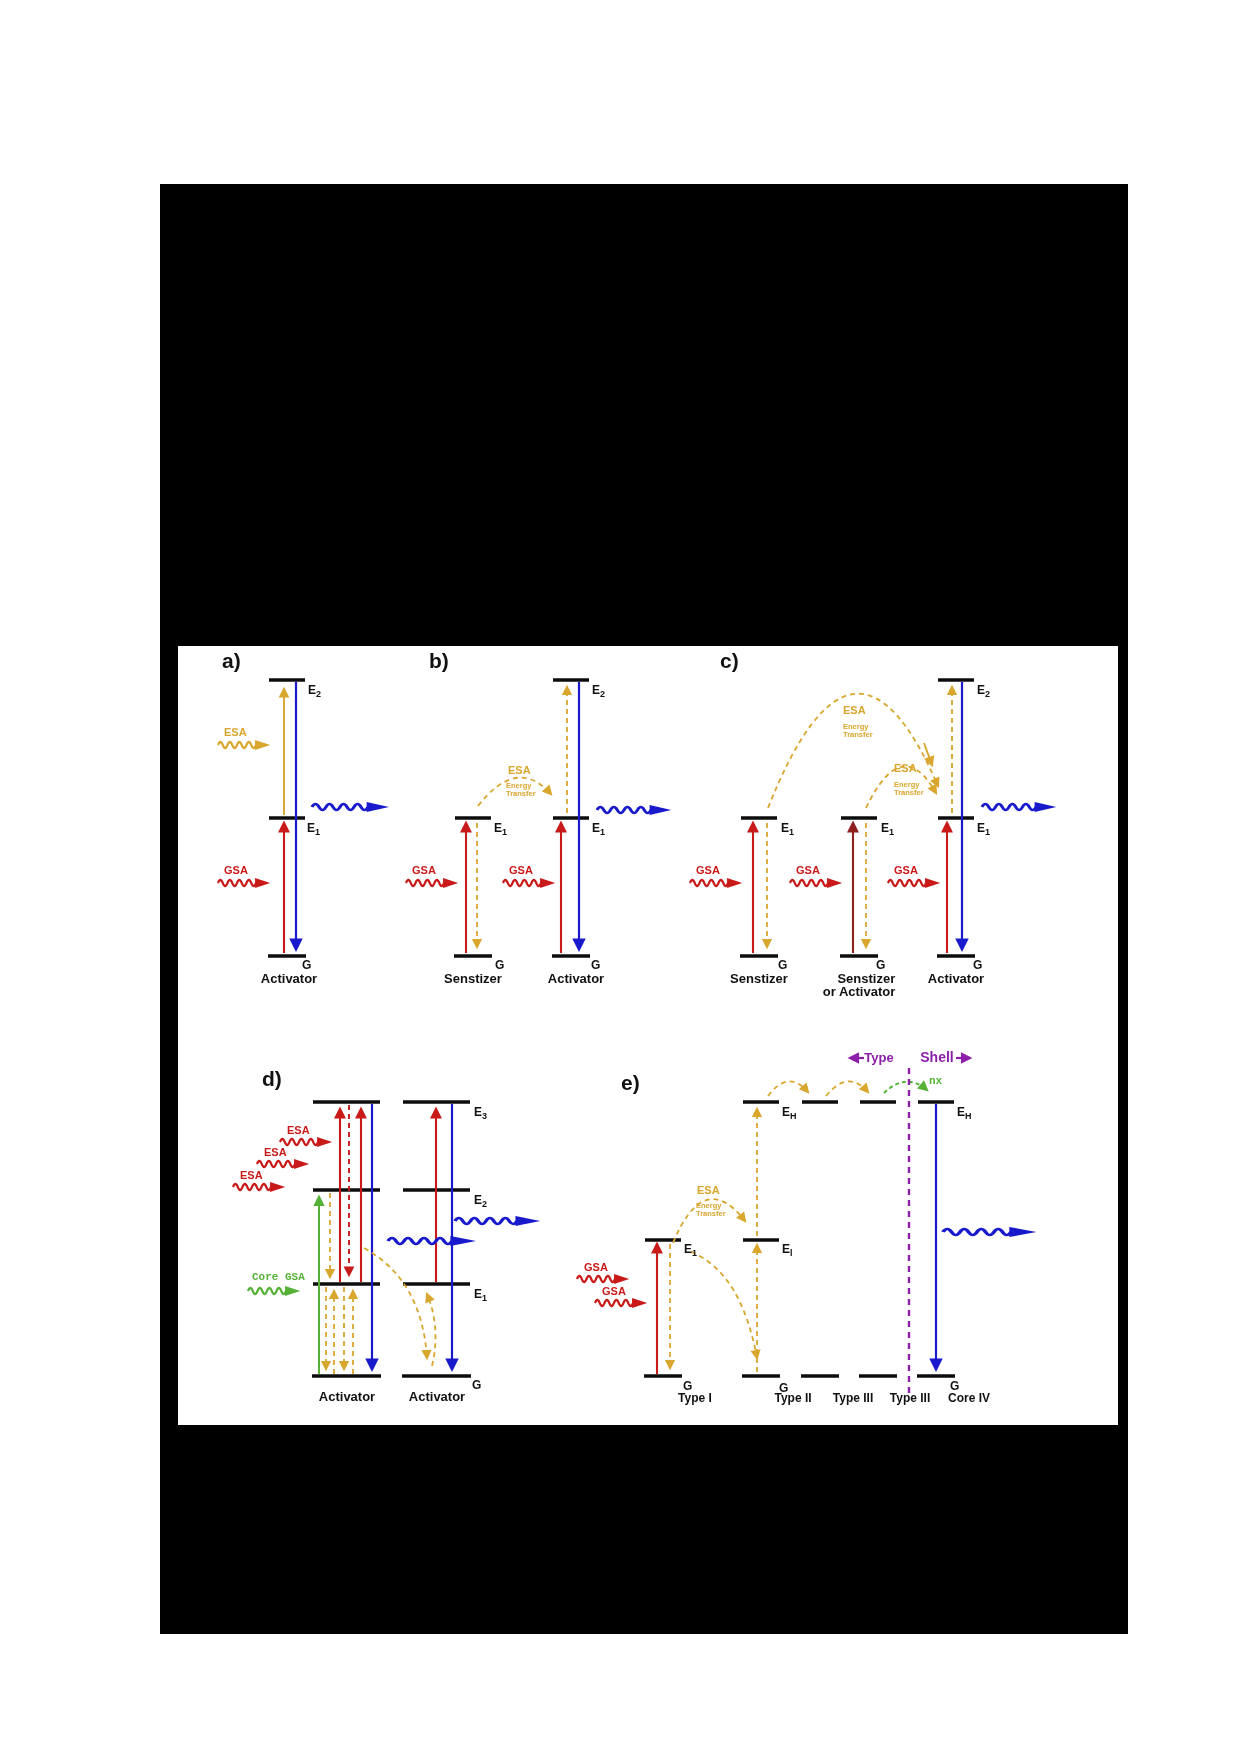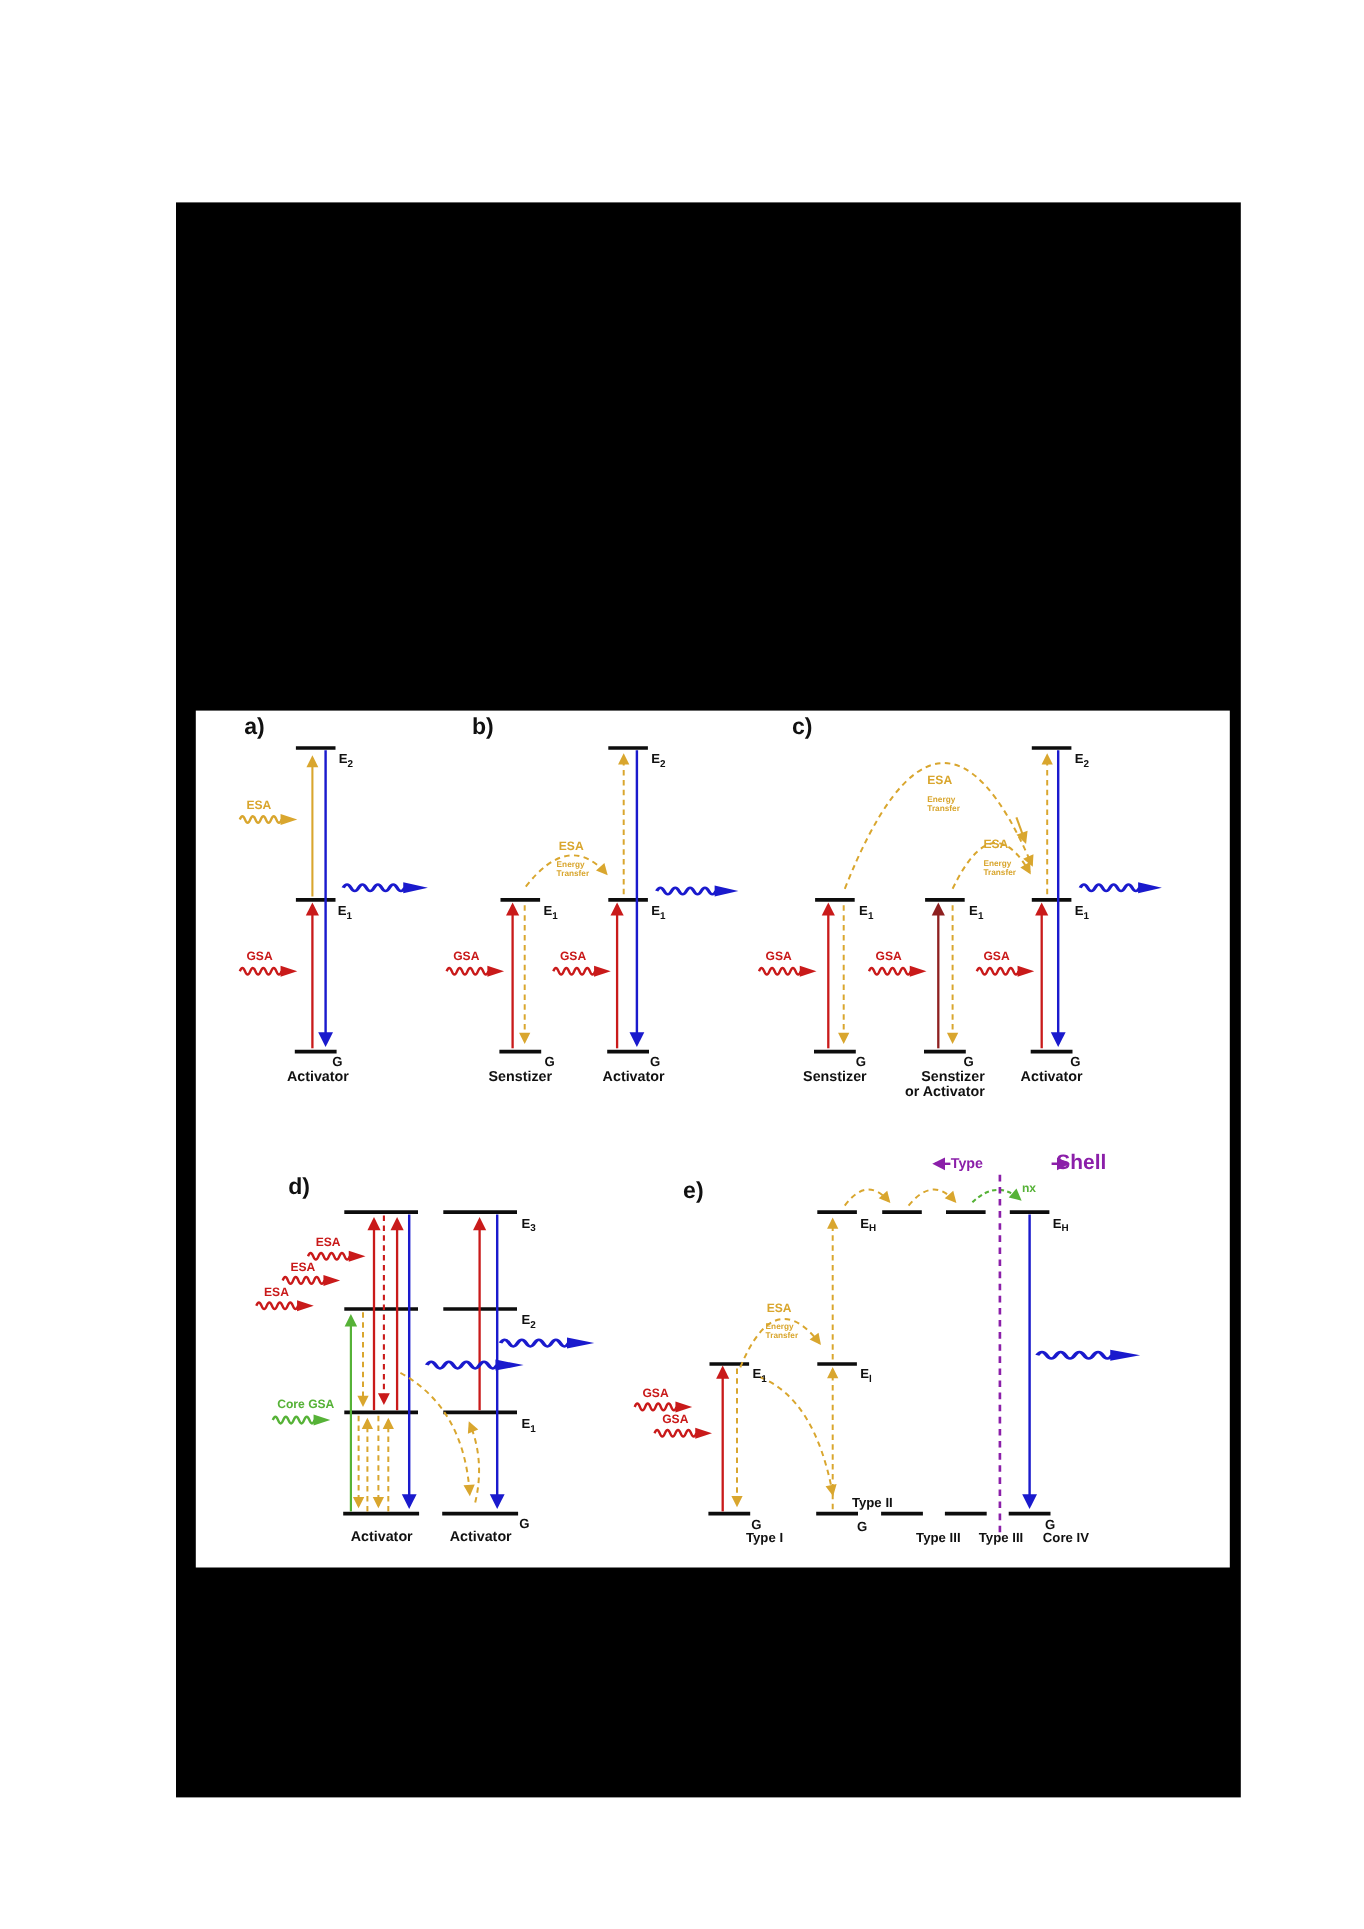--- a/index.html
+++ b/index.html
@@ -10,21 +10,21 @@
   #diagram{position:absolute;left:178px;top:646px;width:940px;height:779px;}
   .lbl{position:absolute;font-weight:bold;font-size:12px;color:#111;white-space:nowrap;line-height:13px;}
   .lbl sub{font-size:9px;}
   .tag{font-size:21px;line-height:21px;}
   .ion{font-size:13px;transform:translateX(-50%);text-align:right;}
   .type{font-size:12px;transform:translateX(-50%);margin-left:33px;}
   .sm{font-size:11px;line-height:11px;}
   .xs{font-size:7.5px;line-height:8px;font-weight:bold;}
   .c-gold{color:#D9A62E;}
   .c-red{color:#C91A1A;}
-  .c-green{color:#56B237;}
+  .c-green{color:#56B237;font-family:Liberation Mono, monospace;}
   .c-purple{color:#8B1FA9;}
   .lvl{stroke:#0d0d0d;stroke-width:3.4px;}
   .gold{stroke:#D9A62E;stroke-width:1.9px;fill:none;}
   .goldd{stroke:#D9A62E;stroke-width:1.8px;fill:none;stroke-dasharray:5 4;}
   .red{stroke:#C91A1A;stroke-width:2.1px;fill:none;}
   .redd{stroke:#C91A1A;stroke-width:1.9px;fill:none;stroke-dasharray:5 4;}
   .maroon{stroke:#8E2020;stroke-width:2.1px;fill:none;}
   .blue{stroke:#1A1ACD;stroke-width:2.2px;fill:none;}
   .green{stroke:#56B237;stroke-width:2px;fill:none;}
   .greend{stroke:#56B237;stroke-width:1.9px;fill:none;stroke-dasharray:4 3;}
@@ -256,27 +256,27 @@
   <div class="lbl sm c-green" style="left:252px;top:1272px">Core GSA</div>
 
   <div class="lbl" style="left:684px;top:1243px"><span>E</span><sub>1</sub></div>
   <div class="lbl" style="left:782px;top:1243px"><span>E</span><sub>l</sub></div>
   <div class="lbl" style="left:782px;top:1106px"><span>E</span><sub>H</sub></div>
   <div class="lbl" style="left:957px;top:1106px"><span>E</span><sub>H</sub></div>
   <div class="lbl" style="left:683px;top:1380px">G</div>
   <div class="lbl" style="left:779px;top:1382px">G</div>
   <div class="lbl" style="left:950px;top:1380px">G</div>
   <div class="lbl type" style="left:662px;top:1392px">Type I</div>
-  <div class="lbl type" style="left:760px;top:1360px">Type II</div>
+  <div class="lbl type" style="left:760px;top:1392px">Type II</div>
   <div class="lbl type" style="left:820px;top:1392px">Type III</div>
   <div class="lbl type" style="left:877px;top:1392px">Type III</div>
   <div class="lbl type" style="left:936px;top:1392px">Core IV</div>
   <div class="lbl sm c-red" style="left:584px;top:1262px">GSA</div>
   <div class="lbl sm c-red" style="left:602px;top:1286px">GSA</div>
   <div class="lbl sm c-gold" style="left:697px;top:1185px">ESA</div>
   <div class="lbl xs c-gold" style="left:696px;top:1202px">
       <div>Energy</div>
       <div>Transfer</div>
     </div>
   <div class="lbl c-purple" style="left:879px;top:1051px;transform:translateX(-50%);font-size:13px">Type</div>
-  <div class="lbl c-purple" style="left:983px;top:1051px;transform:translateX(-50%);font-size:19px">Shell</div>
+  <div class="lbl c-purple" style="left:937px;top:1051px;transform:translateX(-50%);font-size:14px">Shell</div>
   <div class="lbl sm c-green" style="left:929px;top:1076px">nx</div>
 </div>
 
 </body></html>

